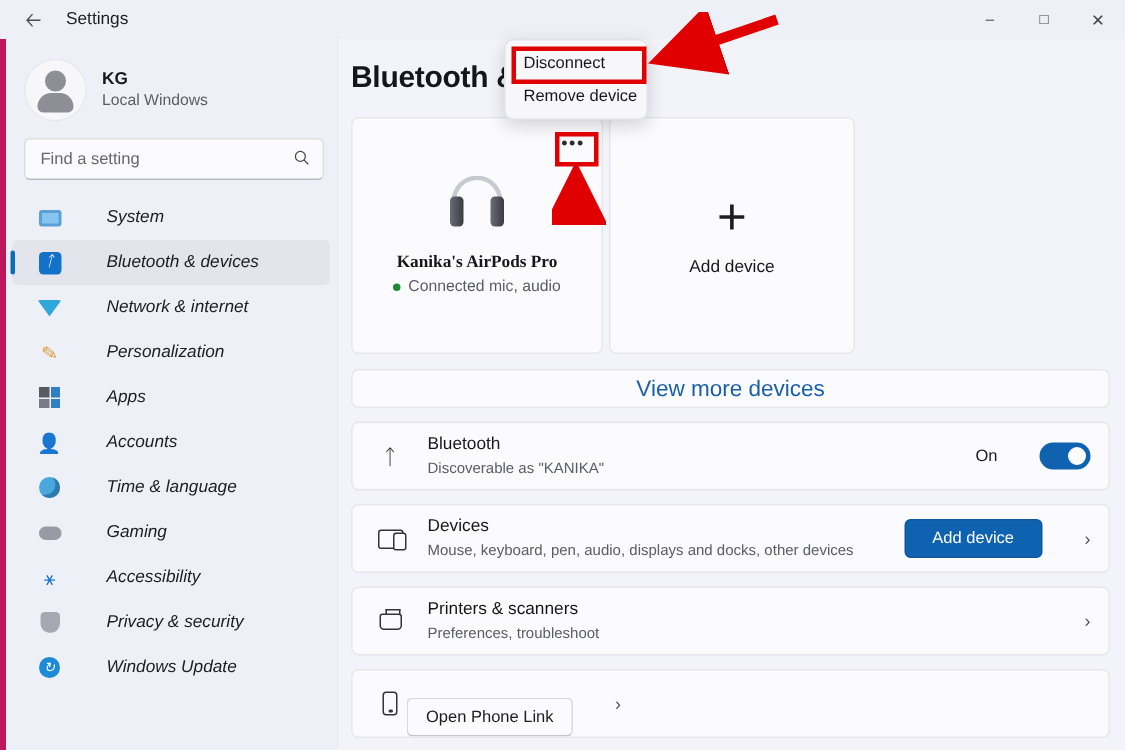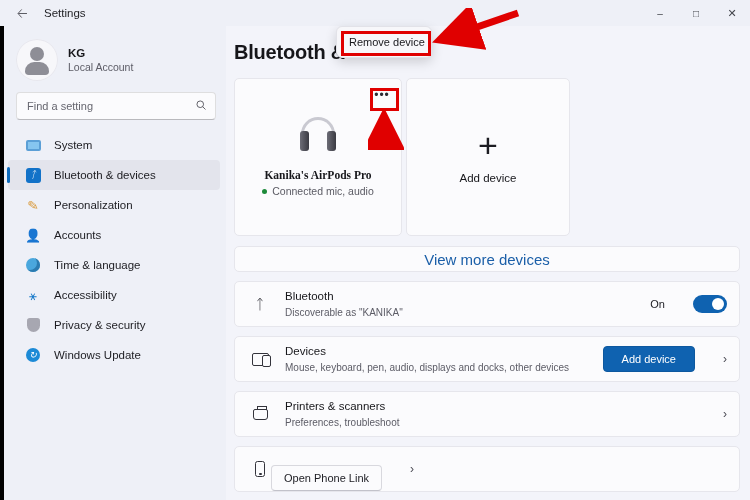--- a/index.html
+++ b/index.html
@@ -6,21 +6,21 @@
   html, body {
     width: 750px; height: 500px;
     overflow: hidden;
     font-family: "Liberation Sans", sans-serif;
     background: #f3f3f8;
     color: #1b1b1b;
   }
   #app {
     position: relative;
     width: 750px; height: 500px;
-    background: #000000;
+    background: #be185d;
   }
 
   
   .titlebar {
     position: absolute; top: 0; left: 0;
     width: 750px; height: 26px;
     background: #eef0f7;
     display: flex; align-items: center;
   }
   .back-btn {
@@ -105,21 +105,21 @@
     left: -1px; top: 7px;
     width: 3px; height: 16px; border-radius: 2px;
     background: #0f6cbd;
   }
   .nav-ico {
     width: 18px; height: 18px; flex: none;
     display: flex; align-items: center; justify-content: center;
     font-size: 12px; line-height: 1;
   }
   .nav-label {
-    margin-left: 12px; font-size: 11.5px; color: #1d1d22;
+    margin-left: 29px; font-size: 11.5px; color: #1d1d22; font-style: italic;
   }
 
   
   .ic-system { width:15px; height:11px; border:2px solid #5b9fd6; border-radius:2px; background:#86c5ef; }
   .ic-bt { width:15px;height:15px;border-radius:3px;background:#1272c8;color:#fff;font-size:10px;display:flex;align-items:center;justify-content:center; }
   .ic-net { width:0;height:0;border-left:8px solid transparent;border-right:8px solid transparent;border-top:11px solid #2fa8d8;border-radius:2px; }
   .ic-pers { color:#d99a3c; font-size:13px; transform: rotate(-8deg); }
   .ic-apps { width:14px;height:14px;display:grid;grid-template-columns:1fr 1fr;grid-template-rows:1fr 1fr;gap:1px; }
   .ic-apps i { display:block; }
   .ic-acct { color:#3aa58d; font-size:13px; }
@@ -327,21 +327,21 @@
 
   <div class="sidebar">
 
     <div class="account">
       <div class="avatar">
         <div class="head"></div>
         <div class="body"></div>
       </div>
       <div class="acct-text">
         <div class="acct-name">KG</div>
-        <div class="acct-sub">Local Account</div>
+        <div class="acct-sub">Local Windows</div>
       </div>
     </div>
 
     <div class="searchbox">
       <input type="text" placeholder="Find a setting" style="">
       <span class="search-icon">
         <svg width="12" height="12" viewBox="0 0 16 16">
           <circle cx="7" cy="7" r="4.4" fill="none" stroke="#44444c" stroke-width="1.1"></circle>
           <path d="M10.3 10.3 L14 14" stroke="#44444c" stroke-width="1.1" fill="none"></path>
         </svg>
@@ -357,39 +357,62 @@
         <span class="nav-label">System</span>
       </div>
 
       <div class="navitem active">
         <span class="nav-ico">
             <i class="ic-bt">ᛏ</i>
           </span>
         <span class="nav-label">Bluetooth &amp; devices</span>
       </div>
 
+      <div class="navitem">
+        <span class="nav-ico">
+            <i class="ic-net"></i>
+          </span>
+        <span class="nav-label">Network &amp; internet</span>
+      </div>
 
       <div class="navitem">
         <span class="nav-ico ic-pers">✎</span>
         <span class="nav-label">Personalization</span>
       </div>
 
+      <div class="navitem">
+        <span class="nav-ico">
+          <i class="ic-apps">
+            <i style="background:#5a5a64"></i>
+              <i style="background:#2f7fc4"></i>
+            <i style="background:#7a7a86"></i>
+              <i style="background:#2f7fc4"></i>
+          </i>
+        </span>
+        <span class="nav-label">Apps</span>
+      </div>
 
       <div class="navitem">
         <span class="nav-ico ic-acct">👤</span>
         <span class="nav-label">Accounts</span>
       </div>
 
       <div class="navitem">
         <span class="nav-ico">
             <i class="ic-time"></i>
           </span>
         <span class="nav-label">Time &amp; language</span>
       </div>
 
+      <div class="navitem">
+        <span class="nav-ico">
+            <i class="ic-game"></i>
+          </span>
+        <span class="nav-label">Gaming</span>
+      </div>
 
       <div class="navitem">
         <span class="nav-ico ic-access">⚹</span>
         <span class="nav-label">Accessibility</span>
       </div>
 
       <div class="navitem">
         <span class="nav-ico">
             <i class="ic-priv"></i>
           </span>
@@ -482,20 +505,21 @@
         </div>
       <div class="row-right">
         <span class="btn-default">Open Phone Link</span>
         <span class="chev">›</span>
       </div>
     </div>
 
   </div>
 
   <div class="ctx-menu">
+    <div class="ctx-item">Disconnect</div>
     <div class="ctx-item">Remove device</div>
   </div>
 
   <div class="red-box menu-hl"></div>
   <div class="red-box dots-hl"></div>
 
   <svg class="anno" style="left:420px; top:8px;" width="110" height="60">
     <defs>
       <marker id="ah1" markerWidth="7" markerHeight="7" refX="5.5" refY="3.5" orient="auto">
         <polygon points="0 0, 7 3.5, 0 7" fill="#e00000"></polygon>

